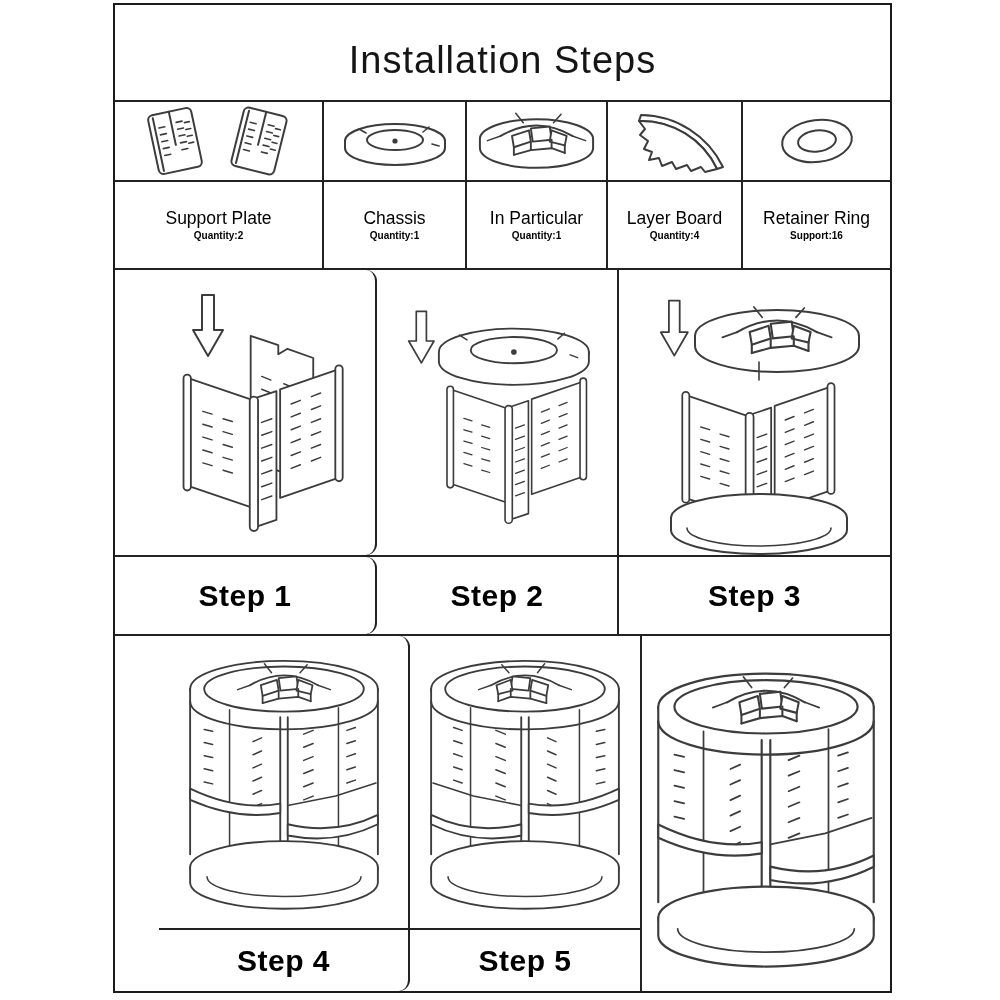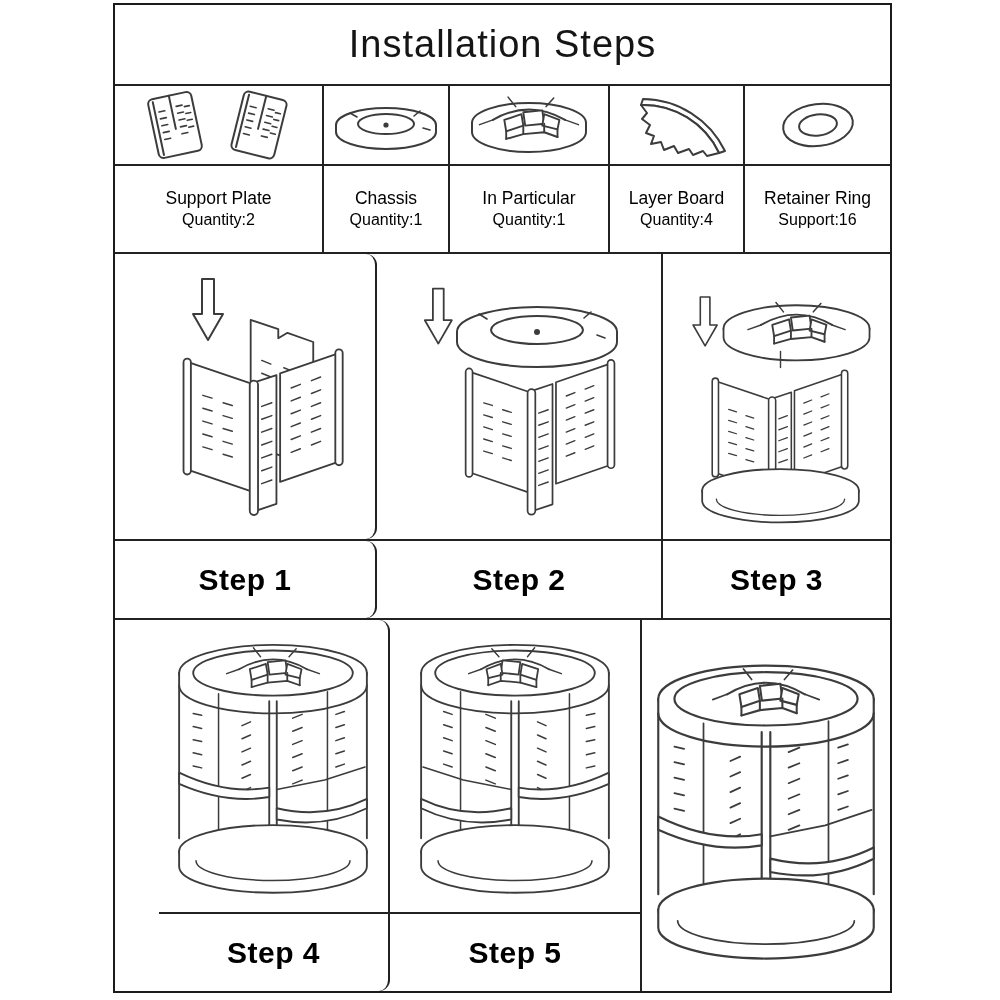--- a/index.html
+++ b/index.html
@@ -6,33 +6,33 @@
   .canvas{position:relative;width:1000px;height:1000px;background:#ffffff;
           font-family:"Liberation Sans", sans-serif;color:#000;}
   .sheet{position:absolute;left:113px;top:3px;width:779px;height:990px;
          border:2px solid #1b1b1b;box-sizing:border-box;background:#fff;
          display:flex;flex-direction:column;}
   .row{display:flex;flex-direction:row;border-bottom:2px solid #222;box-sizing:border-box;}
   .cell{box-sizing:border-box;border-right:2px solid #222;display:flex;
         align-items:center;justify-content:center;overflow:hidden;}
   .cell.last{border-right:none;flex:1;text-align:right;}
   
-  .r-header{height:81px;align-items:center;justify-content:center;display:flex;}
+  .r-header{height:81px;align-items:center;justify-content:center;display:flex;margin-top:16px;}
   .r-picons{height:80px;}
   .r-plabels{height:88px;}
   .r-steps{height:287px;}
   .r-slabels{height:79px;}
   .r-bottom{flex:1;display:flex;flex-direction:row;border-bottom:none;padding-left:44px;}
   
-  .w-p1{width:209px;} .w-p2{width:126px;} .w-p3{width:160px;} .w-p4{width:135px;}
-  .w-s1{width:262px;border-radius:11px;} .w-s2{width:286px;}
+  .w-p1{width:209px;} .w-p2{width:143px;} .w-p3{width:141px;} .w-p4{width:135px;}
+  .w-s1{width:262px;border-radius:11px;} .w-s2{width:242px;}
   .title{font-size:38px;letter-spacing:1px;color:#151515;}
   .plabel{display:flex;flex-direction:column;align-items:center;justify-content:center;line-height:1.25;}
   .pname{font-size:17.5px;font-weight:normal;}
-  .pqty{font-size:16px;font-weight:normal;}
+  .pqty{font-size:10px;font-weight:bold;}
   .step-label{font-size:30px;font-weight:bold;letter-spacing:0.5px;}
   .bcol{box-sizing:border-box;border-right:2px solid #222;display:flex;flex-direction:column;}
   .bcol.last{border-right:none;flex:1;}
   .bart{height:294px;border-bottom:2px solid #222;box-sizing:border-box;
         display:flex;align-items:center;justify-content:center;}
   .blabel{flex:1;display:flex;align-items:center;justify-content:center;}
   .bfinal{flex:1;display:flex;align-items:center;justify-content:center;}
   
   .art path,.art ellipse,.art rect,.art circle,.art line{
       stroke:#3c3c3c;stroke-width:2;fill:none;stroke-linecap:round;stroke-linejoin:round;}

